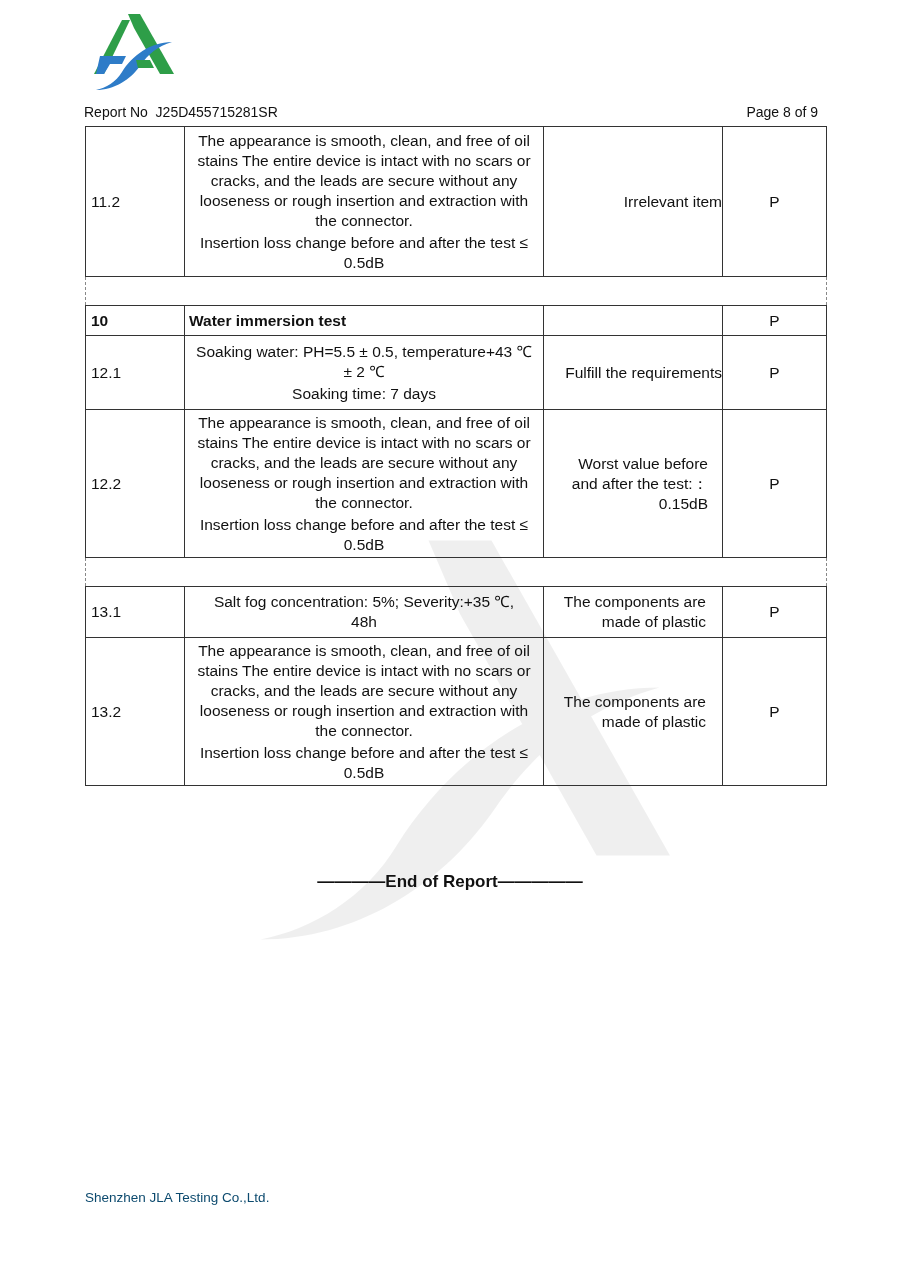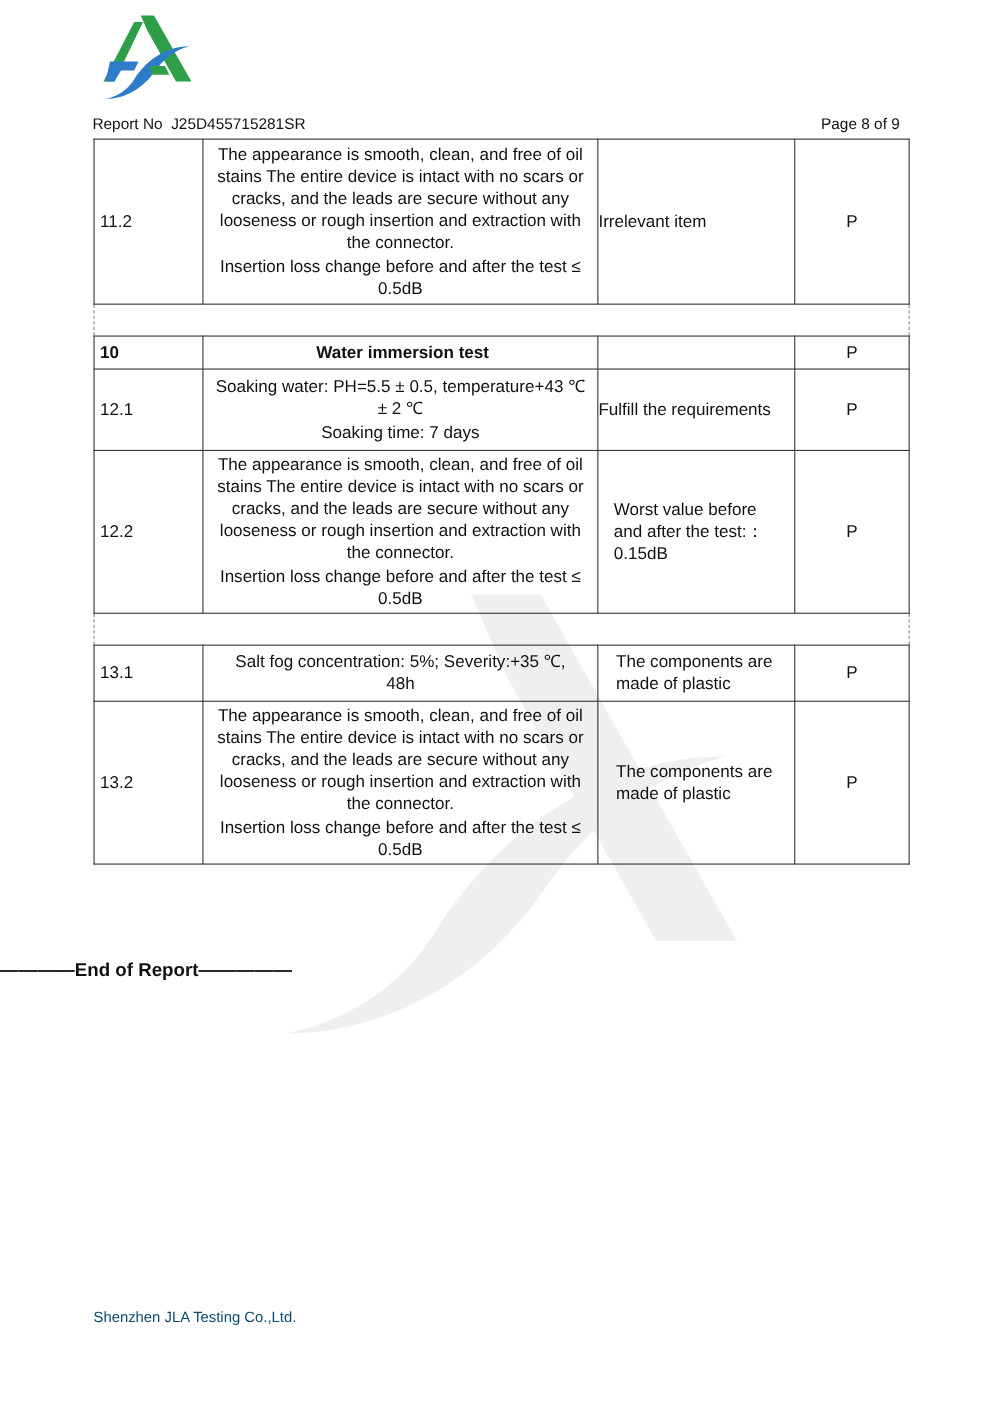--- a/index.html
+++ b/index.html
@@ -5,27 +5,27 @@
   html, body { margin: 0; padding: 0; background: #ffffff; }
   body { width: 900px; height: 1274px; position: relative; overflow: hidden;
          font-family: "Liberation Sans", sans-serif; color: #111; }
   .logo { position: absolute; left: 92px; top: 12px; width: 84px; height: 80px; }
   .watermark { position: absolute; left: 200px; top: 530px; width: 520px; height: 420px; opacity: 0.06; pointer-events: none; }
   .hdr { position: absolute; left: 84px; top: 104px; width: 734px; font-size: 14px; display: flex; justify-content: space-between; }
   table { position: absolute; left: 85px; border-collapse: collapse; table-layout: fixed; width: 735px; font-size: 15.5px; }
   td { border: 1.4px solid #333; vertical-align: middle; padding: 0; line-height: 20px; }
   .c1 { width: 93px; padding-left: 5px; }
   .c2 { width: 358px; text-align: center; }
-  .c3 { width: 178px; text-align: left; }
+  .c3 { width: 178px; text-align: right; }
   .c4 { width: 103px; text-align: center; }
   .hd td { font-weight: bold; }
-  .hd .c2 { text-align: center; padding-left: 4px; }
+  .hd .c2 { text-align: left; padding-left: 4px; }
   .spacer td { border-left: 1px dashed #888; border-right: 1px dashed #888; border-top: none; border-bottom: none; height: 28px; }
   .para { margin: 2px 6px; }
-  .end { position: absolute; left: 0; width: 900px; top: 872px; text-align: left; font-weight: bold; font-size: 17px; }
+  .end { position: absolute; left: 0; width: 900px; top: 872px; text-align: center; font-weight: bold; font-size: 17px; }
   .footer { position: absolute; left: 85px; top: 1190px; font-size: 13.5px; color: #0c4a6e; line-height: 16px; }
 </style>
 </head>
 <body>
 
 <svg class="logo" viewBox="0 0 84 80">
   <polygon points="36,2 48,2 82,62 68,62 42,16" fill="#2e9e48"></polygon>
   <polygon points="30,8 38,8 12,62 2,62" fill="#2e9e48"></polygon>
   <path d="M8,44 L34,44 L30,52 L18,52 L12,62 L4,62 Z" fill="#2e7cc8"></path>
   <path d="M80,30 C58,30 40,44 30,60 C24,70 14,76 4,78 C22,78 38,68 48,54 C56,42 66,34 80,30 Z" fill="#2e7cc8"></path>

